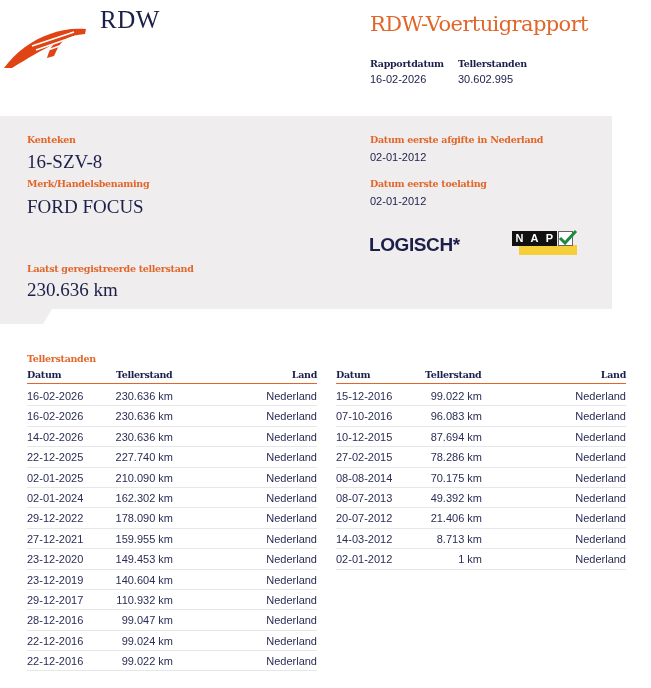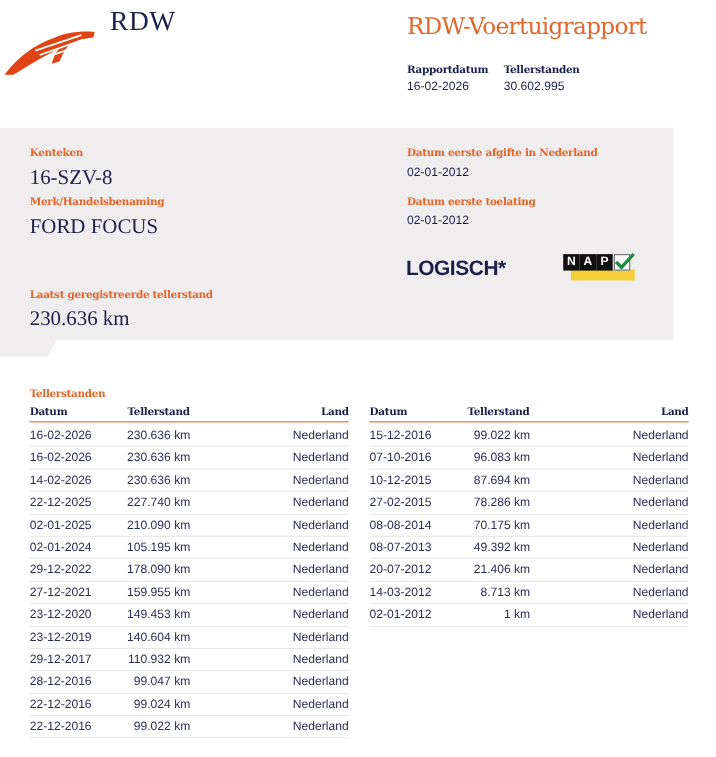--- a/index.html
+++ b/index.html
@@ -125,21 +125,21 @@
         <span class="c-km">227.740 km</span>
         <span class="c-land">Nederland</span>
       </div>
       <div class="row">
         <span class="c-date">02-01-2025</span>
         <span class="c-km">210.090 km</span>
         <span class="c-land">Nederland</span>
       </div>
       <div class="row">
         <span class="c-date">02-01-2024</span>
-        <span class="c-km">105.195 km</span>
+        <span class="c-km">162.302 km</span>
         <span class="c-land">Nederland</span>
       </div>
       <div class="row">
         <span class="c-date">29-12-2022</span>
         <span class="c-km">178.090 km</span>
         <span class="c-land">Nederland</span>
       </div>
       <div class="row">
         <span class="c-date">27-12-2021</span>
         <span class="c-km">159.955 km</span>

